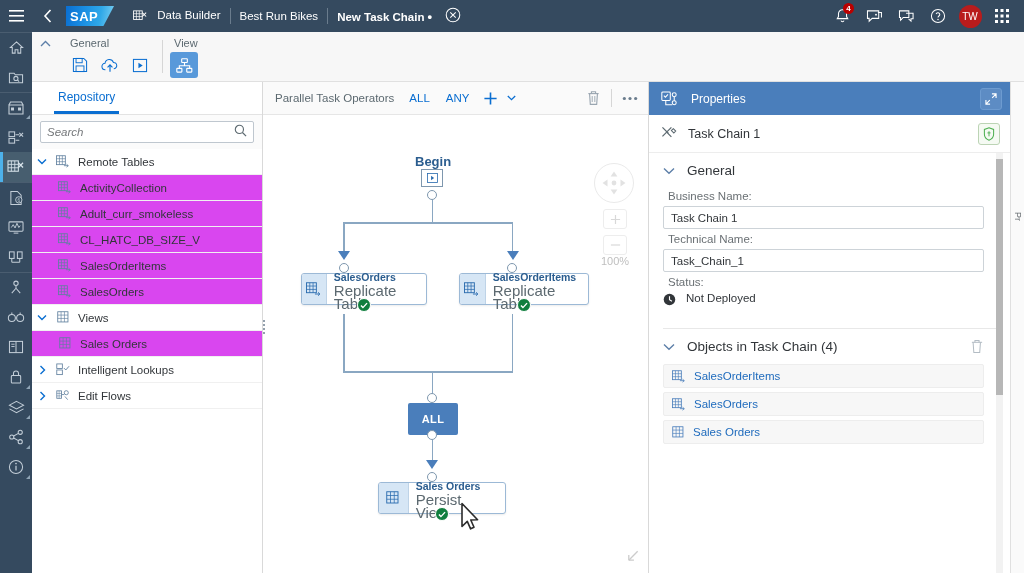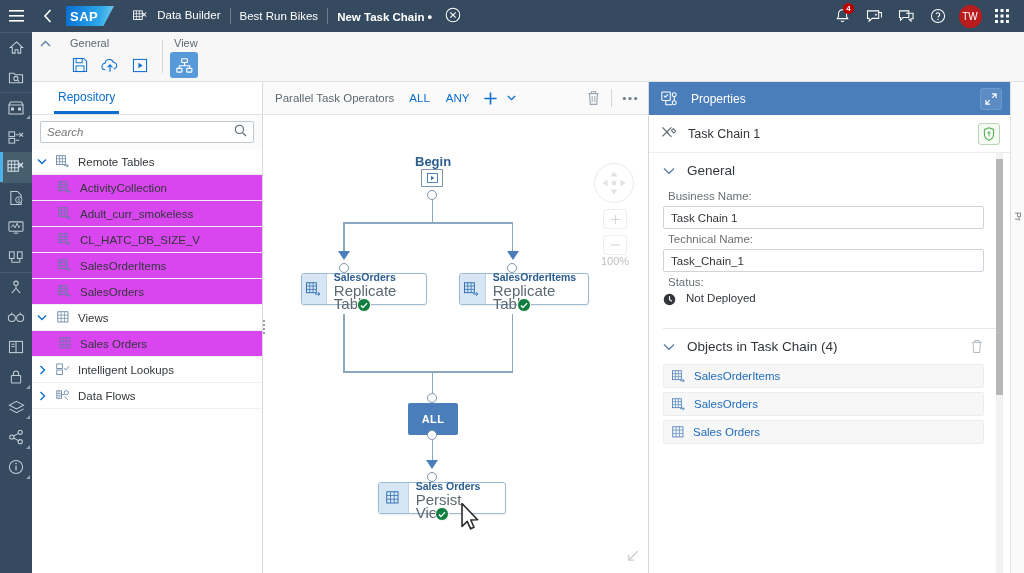--- a/index.html
+++ b/index.html
@@ -650,21 +650,21 @@
             </svg>
         </span>
         <span class="tw-icon">
           <svg width="15" height="13" viewBox="0 0 16 14">
               <rect x="0.8" y="2" width="5" height="8" fill="none" stroke="#5f7f9e" stroke-width="0.9"></rect>
               <path d="M0.8 4.8h5M0.8 7.4h5M3.3 2v8" stroke="#5f7f9e" stroke-width="0.6"></path>
               <circle cx="11" cy="4" r="2.2" fill="none" stroke="#5f7f9e" stroke-width="0.9"></circle>
               <path d="M6.3 6h2.5M9.5 8l3 3.5" stroke="#5f7f9e" stroke-width="0.9"></path>
             </svg>
         </span>
-        <span class="tree-label">Data Flows</span>
+        <span class="tree-label">Edit Flows</span>
       </div>
     </div>
   </div>
 
   <div class="canvas-wrap">
     <div class="canvas-tb">
       <span class="ctb-label">Parallel Task Operators</span>
       <span class="ctb-btn">ALL</span>
       <span class="ctb-btn">ANY</span>
       <span class="ctb-icon">

